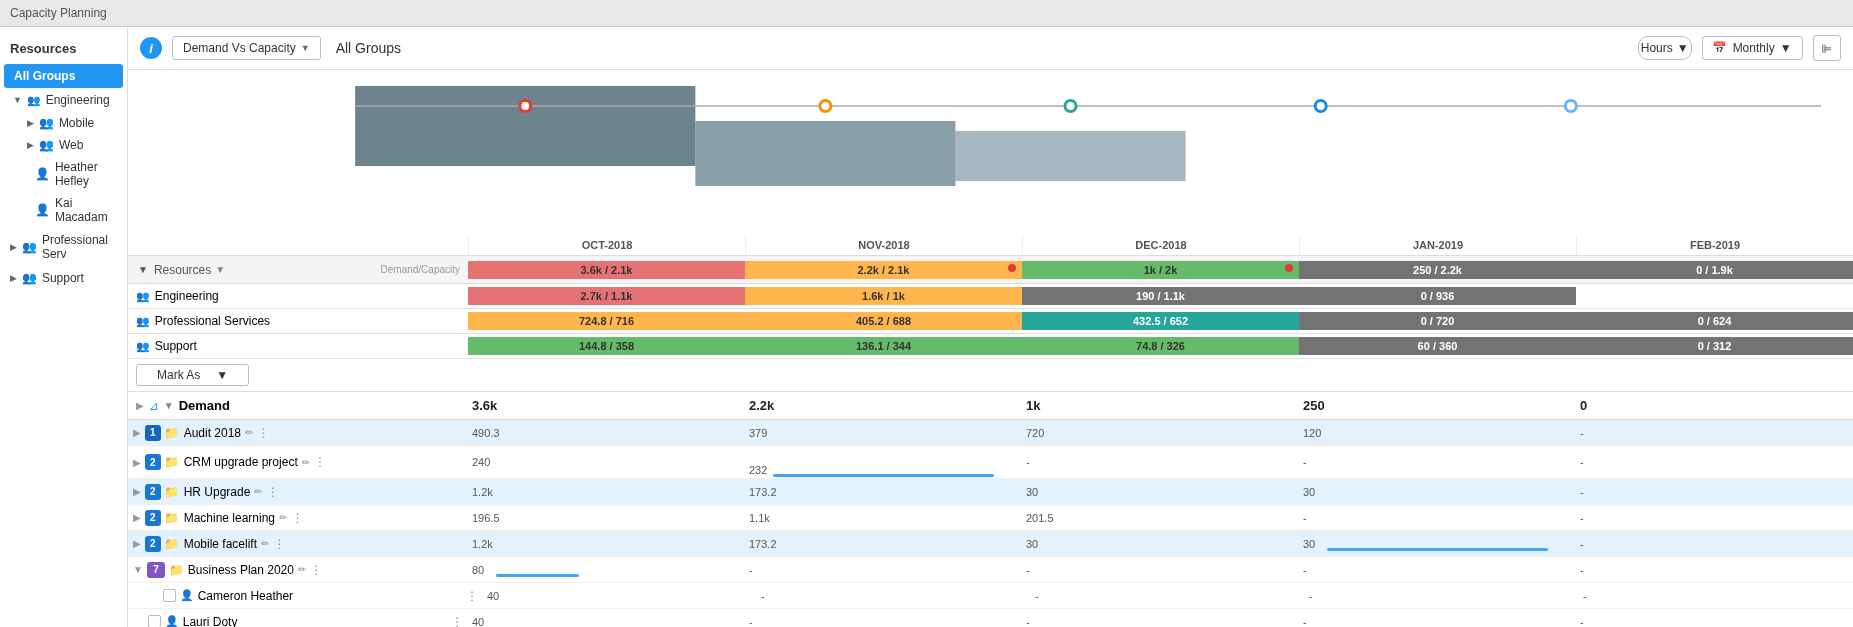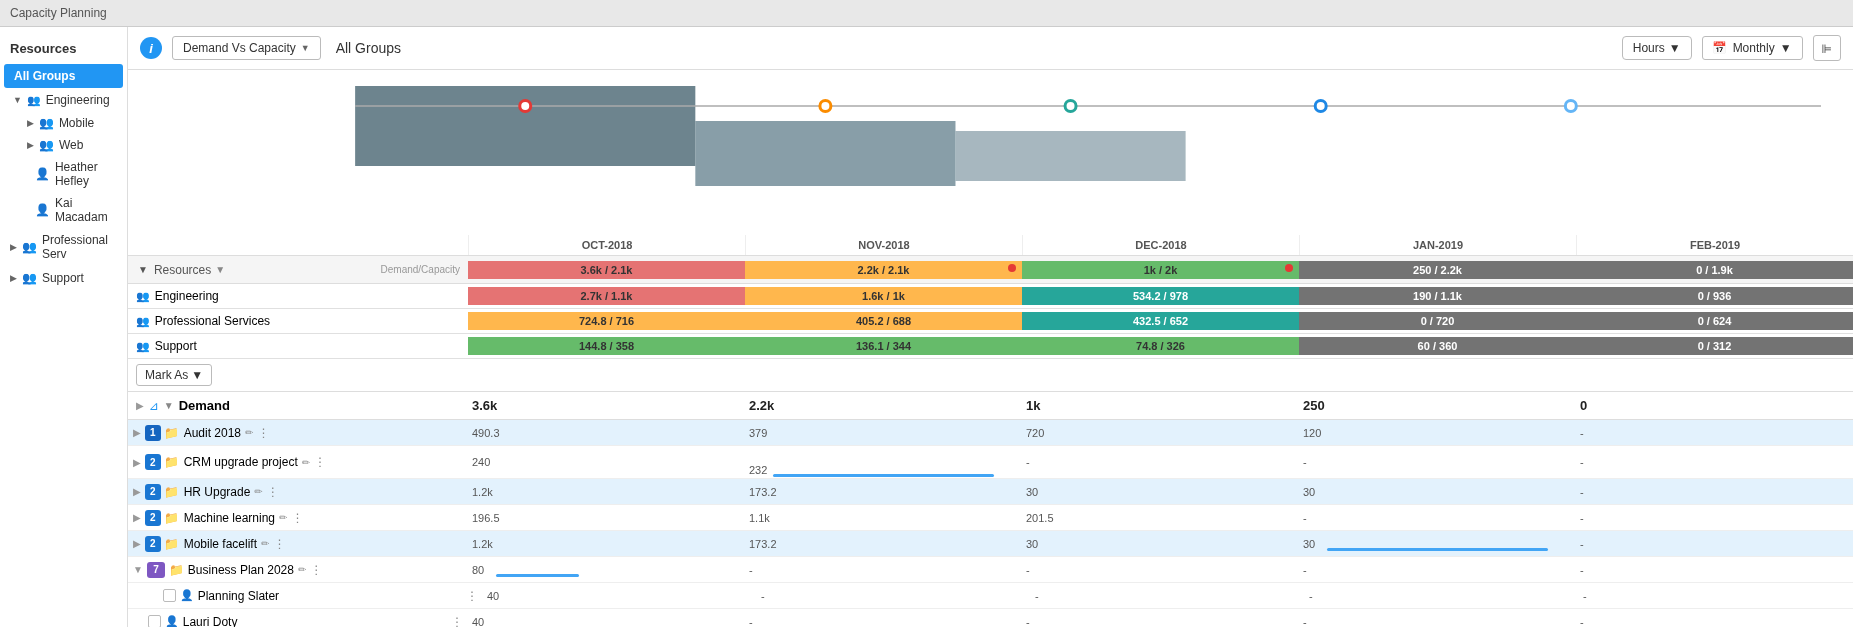--- a/index.html
+++ b/index.html
@@ -25,21 +25,21 @@
     
     .content-area { flex: 1; display: flex; flex-direction: column; overflow: hidden; }
     
     
     .top-toolbar { display: flex; align-items: center; padding: 8px 12px; border-bottom: 1px solid #ddd; background: #fff; gap: 10px; }
     .info-btn { background: #2196f3; color: #fff; border: none; border-radius: 50%; width: 22px; height: 22px; font-size: 13px; font-style: italic; font-weight: bold; cursor: pointer; display: flex; align-items: center; justify-content: center; flex-shrink: 0; }
     .dropdown-btn { background: #fff; border: 1px solid #bbb; border-radius: 3px; padding: 4px 10px; cursor: pointer; display: flex; align-items: center; gap: 5px; color: #333; font-size: 12px; }
     .dropdown-btn .arrow { font-size: 9px; color: #666; }
     .group-label { font-size: 14px; color: #333; font-weight: 500; margin-left: 5px; }
     .spacer { flex: 1; }
-    .hours-btn { background: #fff; border: 1px solid #bbb; border-radius: 4px; padding: 4px 10px; cursor: pointer; font-size: 12px; color: #333; display: flex; align-items: center; gap: 4px; }
+    .hours-btn { background: #fff; border: 1px solid #bbb; border-radius: 10px; padding: 4px 2px; cursor: pointer; font-size: 12px; color: #333; display: flex; align-items: center; gap: 4px; }
     .monthly-btn { background: #fff; border: 1px solid #bbb; border-radius: 3px; padding: 4px 10px; cursor: pointer; font-size: 12px; color: #333; display: flex; align-items: center; gap: 5px; }
     .filter-btn { background: #fff; border: 1px solid #bbb; border-radius: 3px; padding: 4px 8px; cursor: pointer; font-size: 14px; color: #333; }
     
     
     .chart-area { padding: 6px 12px 0; background: #fff; position: relative; height: 165px; flex-shrink: 0; }
     
     
     .timeline-header { display: grid; grid-template-columns: 340px 1fr 1fr 1fr 1fr 1fr; border-bottom: 1px solid #ddd; background: #fff; }
     .timeline-col { text-align: center; padding: 4px 16px; font-weight: bold; font-size: 11px; color: #555; border-left: 1px solid #eee; }
     .timeline-col:first-child { border-left: none; }
@@ -70,21 +70,21 @@
     .badge { display: inline-flex; align-items: center; justify-content: center; width: 16px; height: 16px; border-radius: 3px; color: #fff; font-size: 10px; font-weight: bold; flex-shrink: 0; }
     .badge-1 { background: #1565c0; }
     .badge-2 { background: #1976d2; }
     .badge-7 { background: #7e57c2; }
     
     .folder-icon { color: #42a5f5; font-size: 12px; }
     .chevron-right { color: #999; font-size: 10px; cursor: pointer; }
     .chevron-down { color: #999; font-size: 10px; cursor: pointer; }
     
     .mark-as-row { display: flex; align-items: center; padding: 5px 8px; background: #fff; border-bottom: 1px solid #ddd; }
-    .mark-as-btn { background: #fff; border: 1px solid #bbb; border-radius: 3px; padding: 3px 8px; cursor: pointer; font-size: 11px; color: #333; display: flex; align-items: center; gap: 3px; }
+    .mark-as-btn { background: #fff; border: 1px solid #bbb; border-radius: 3px; padding: 3px 20px; cursor: pointer; font-size: 11px; color: #333; display: flex; align-items: center; gap: 16px; }
     
     
     .chart-svg-area { width: 100%; height: 130px; }
     .more-icon { color: #888; cursor: pointer; }
     
     .demand-section { flex: 1; overflow-y: auto; }
     
     .resources-col-header { padding: 0 8px; font-size: 11px; color: #555; display: flex; align-items: center; gap: 4px; }
     .demand-capacity-label { font-size: 10px; color: #999; margin-left: auto; }
     
@@ -230,21 +230,20 @@
           <div class="cap-cell blue">0 / 1.9k</div>
         </div>
 
         <div class="capacity-row">
           <div class="row-label">
             <span style="font-size:11px;color:#888;">👥</span>
             <span>Engineering</span>
           </div>
           <div class="cap-cell red">2.7k / 1.1k</div>
           <div class="cap-cell orange">1.6k / 1k</div>
-          <div class="cap-cell" style="background:#26a69a;color:#fff;text-align:center;font-size:11px;font-weight:bold;">534.2 / 978</div>
           <div class="cap-cell blue">190 / 1.1k</div>
           <div class="cap-cell blue">0 / 936</div>
         </div>
 
         <div class="capacity-row">
           <div class="row-label">
             <span style="font-size:11px;color:#888;">👥</span>
             <span>Professional Services</span>
           </div>
           <div class="cap-cell orange">724.8 / 716</div>
@@ -371,38 +370,38 @@
               <div style="position:absolute;bottom:1px;left:10%;right:10%;height:3px;background:#42a5f5;border-radius:2px;"></div>
             </div>
             <div class="demand-val">-</div>
           </div>
 
           <div class="demand-row">
             <div class="demand-label">
               <span class="chevron-down">▼</span>
               <span class="badge badge-7" style="width:18px;height:16px;background:#7e57c2;">7</span>
               <span class="folder-icon">📁</span>
-              <span>Business Plan 2028</span>
+              <span>Business Plan 2020</span>
               <span style="color:#888;font-size:10px;">✏</span>
               <span class="more-icon">⋮</span>
             </div>
             <div class="demand-val" style="position:relative;">80
               <div style="position:absolute;bottom:1px;left:10%;width:30%;height:3px;background:#42a5f5;border-radius:2px;"></div>
             </div>
             <div class="demand-val">-</div>
             <div class="demand-val">-</div>
             <div class="demand-val">-</div>
             <div class="demand-val">-</div>
           </div>
 
           <div class="demand-row" style="padding-left:15px;">
             <div class="demand-label" style="padding-left:20px;">
               <span class="checkbox"></span>
               <span style="color:#888;font-size:11px;">👤</span>
-              <span>Planning Slater</span>
+              <span>Cameron Heather</span>
               <span class="more-icon" style="margin-left:auto;">⋮</span>
             </div>
             <div class="demand-val">40</div>
             <div class="demand-val">-</div>
             <div class="demand-val">-</div>
             <div class="demand-val">-</div>
             <div class="demand-val">-</div>
           </div>
 
           <div class="demand-row">

